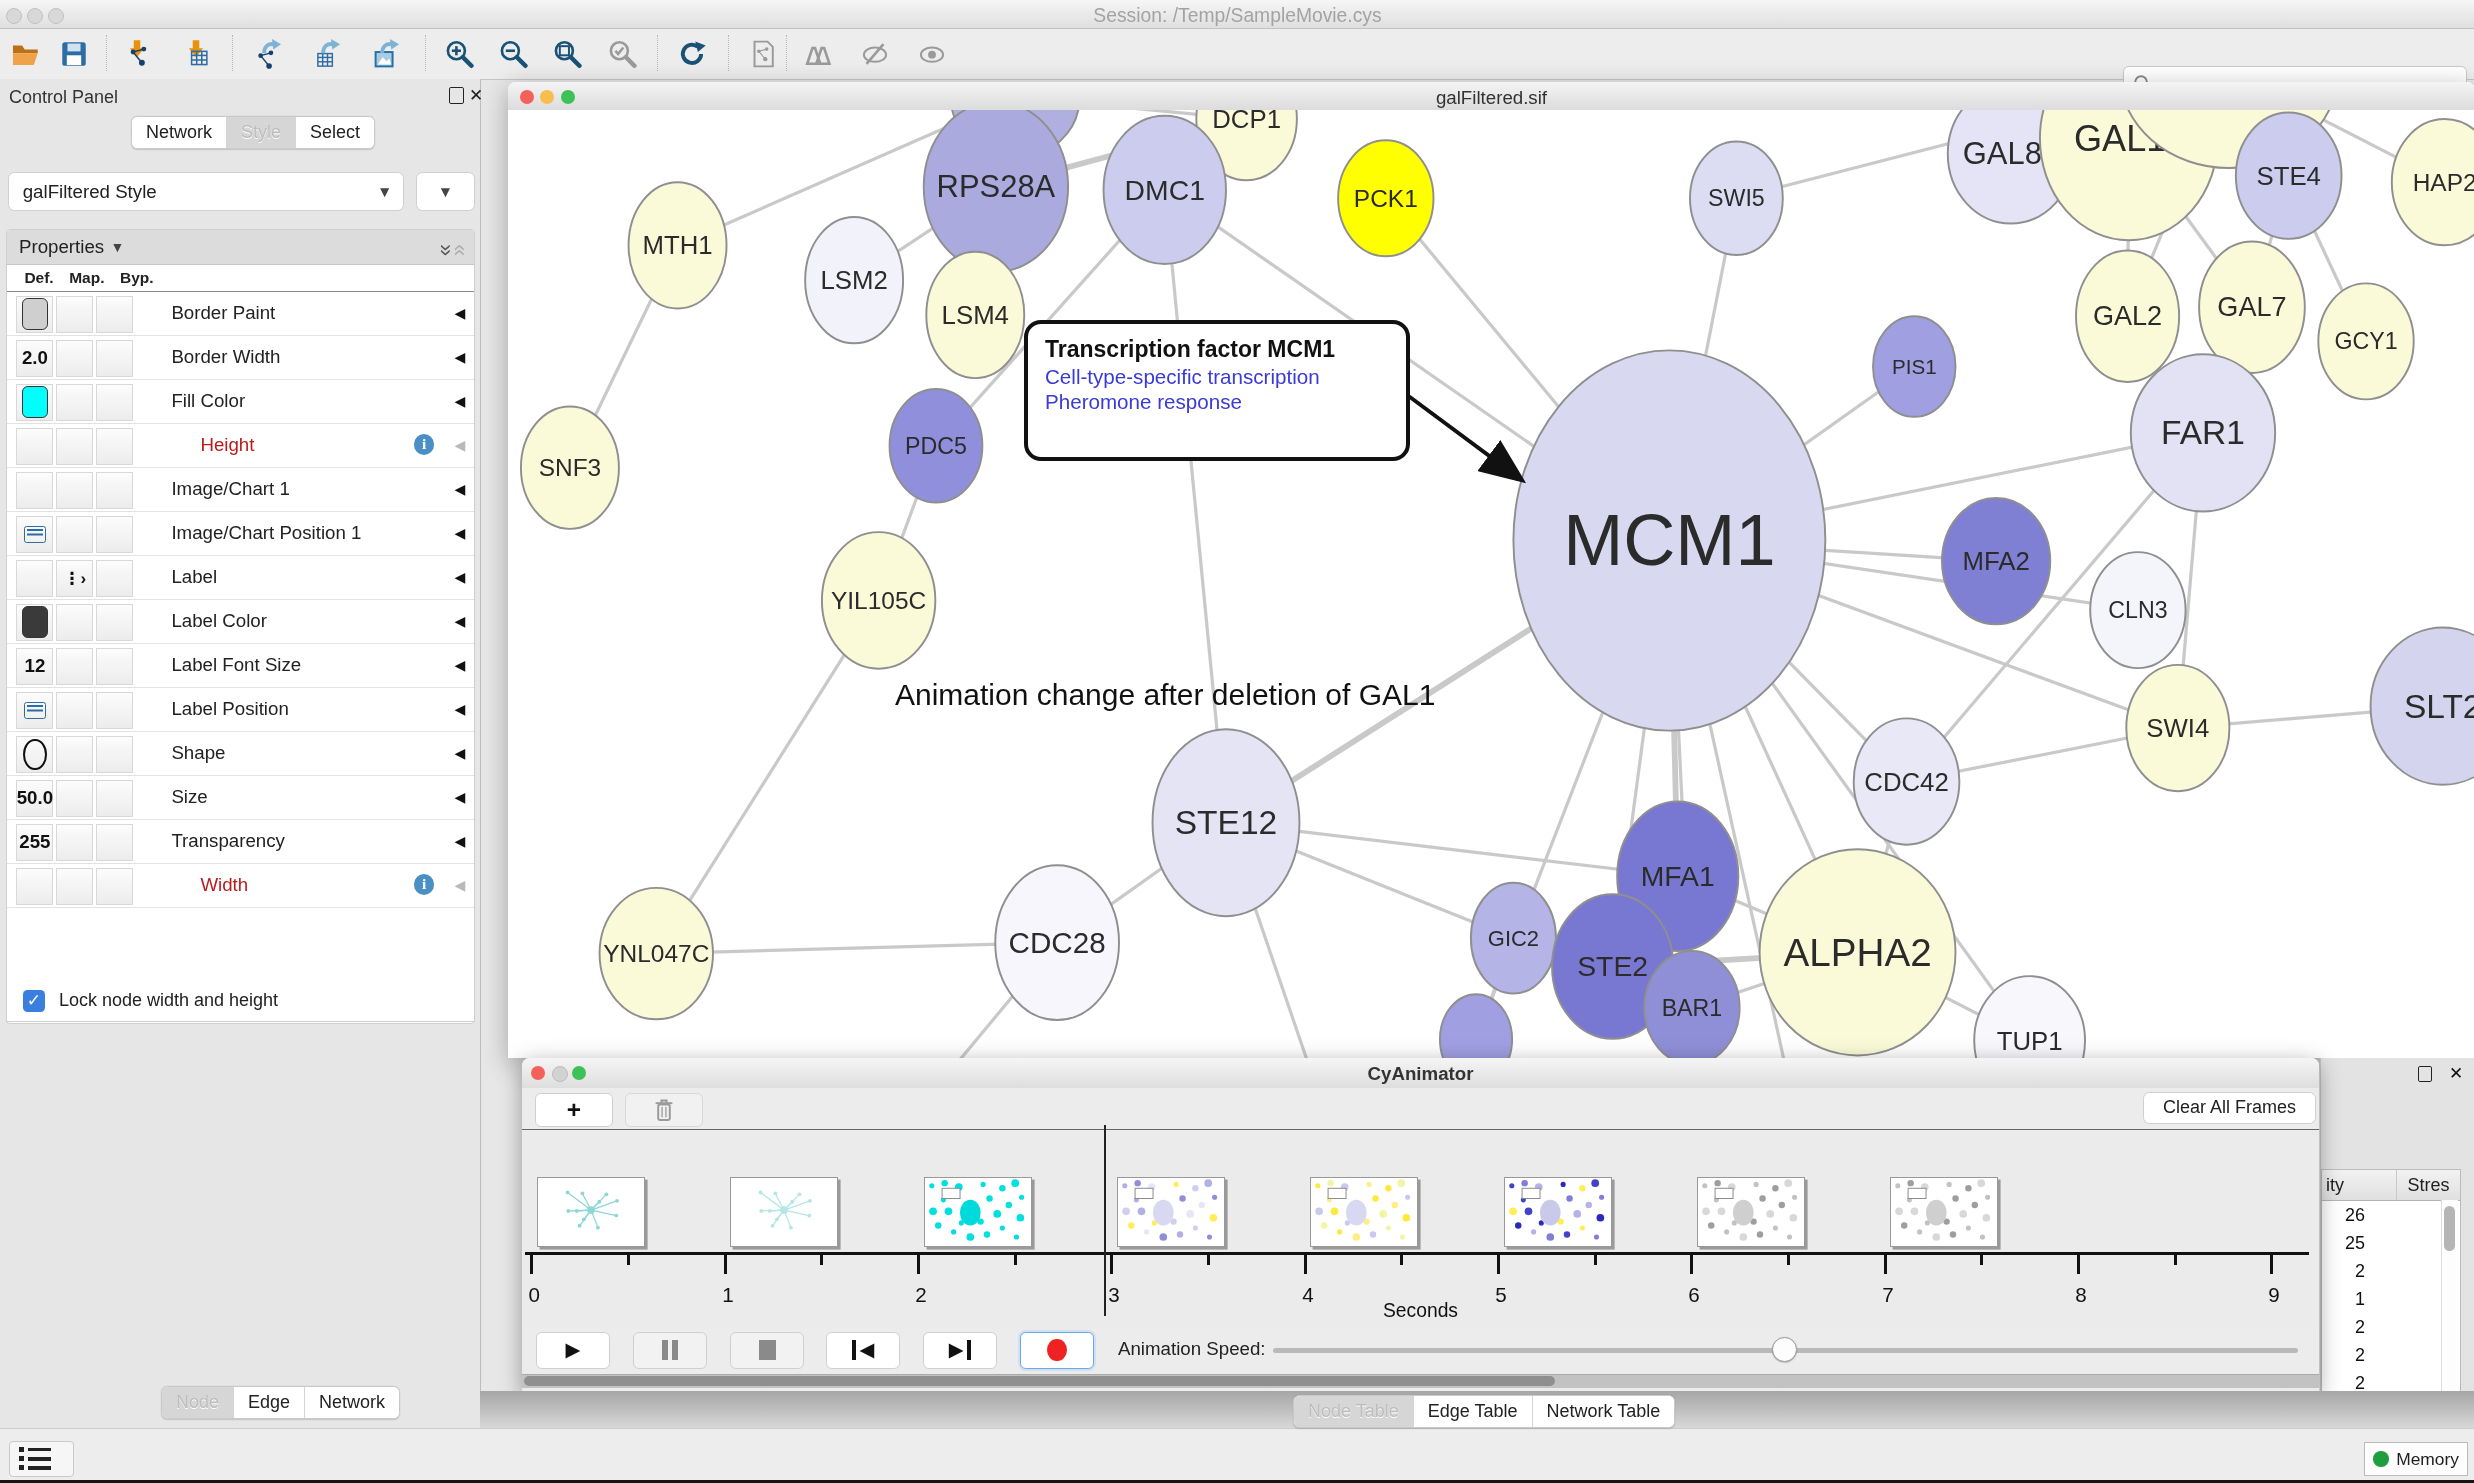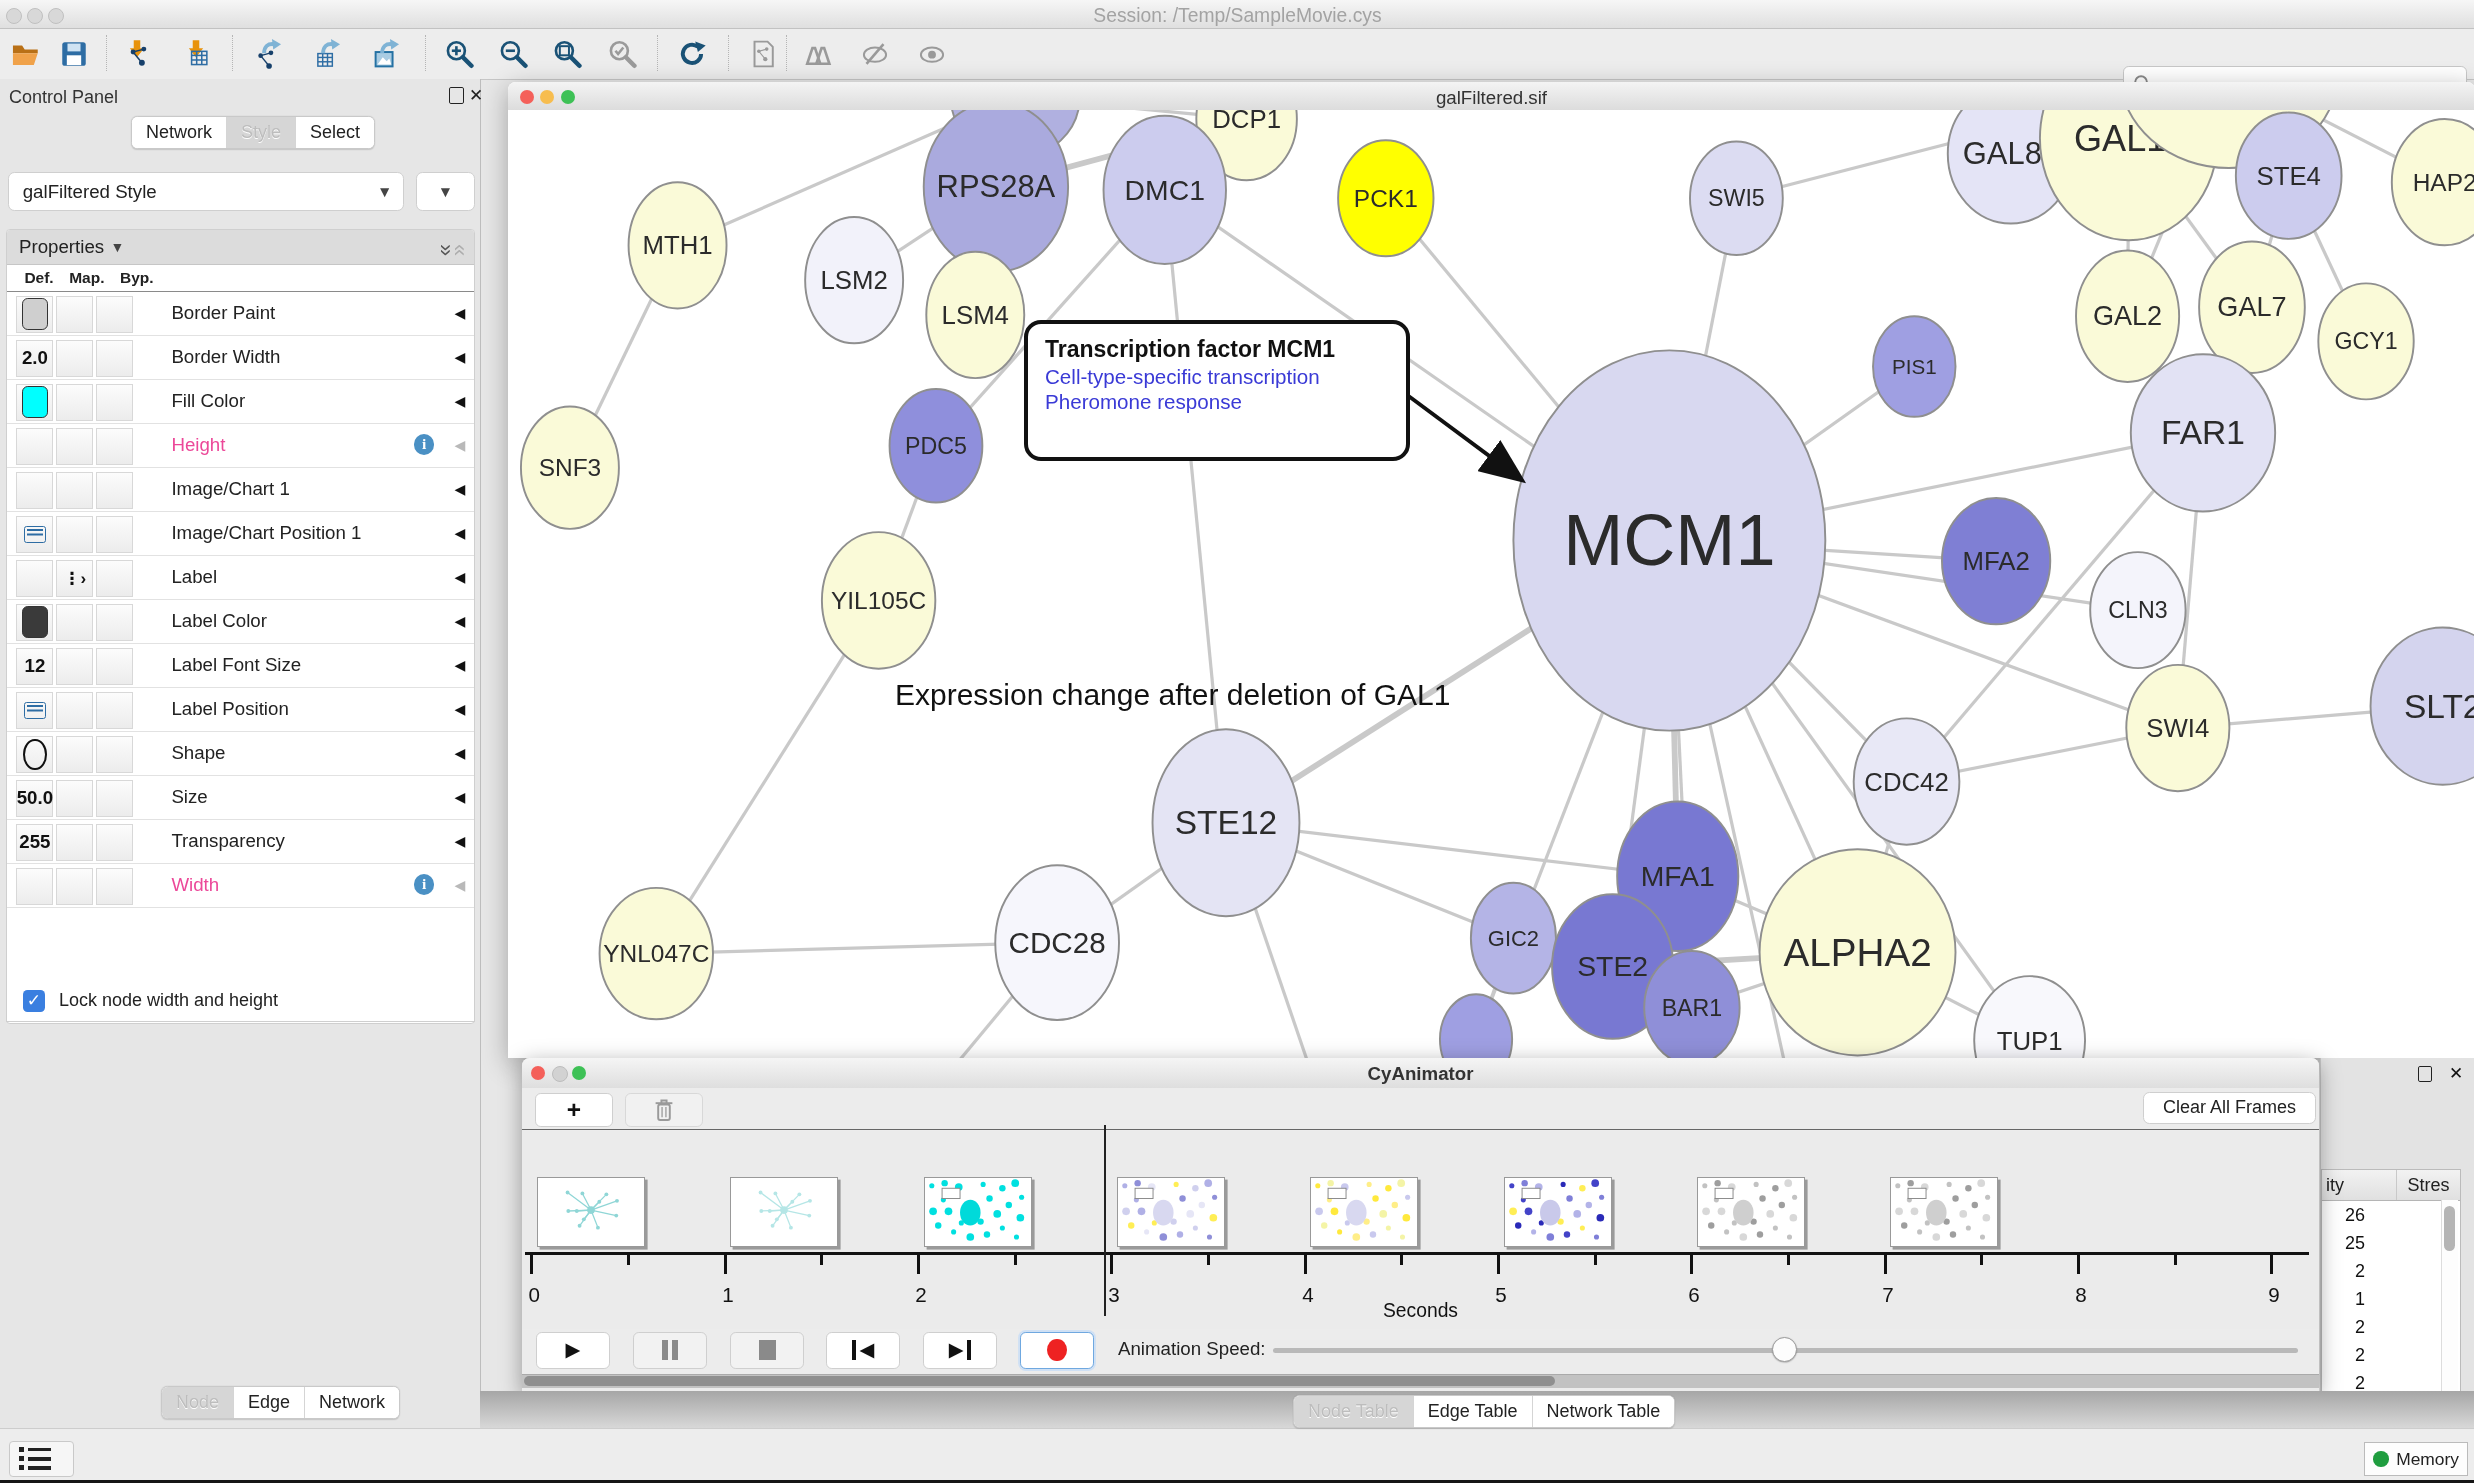--- a/index.html
+++ b/index.html
@@ -37,21 +37,21 @@
   #props-header .caret{margin-left:6.4px;font-size:14px;color:#444;}
   #props-header .chev{margin-left:auto;font-size:22px;color:#555;transform:rotate(90deg);letter-spacing:-6.4px;margin-right:3.9px;}
   #props-header .chev.up{color:#adadad;margin-left:3.9px;margin-right:11.6px;}
   #props-cols{height:26px;display:flex;align-items:center;font-size:15.5px;font-weight:bold;color:#222;border-bottom:1.3px solid #8a8a8a;}
   #props-cols span{display:inline-block;}
   .prow{position:relative;height:43px;border-bottom:1.3px solid #e2e2e2;background:#fff;}
   .pcell{position:absolute;top:3.9px;width:35px;height:35px;background:linear-gradient(#fcfcfc,#ececec);border:0.6px solid #d8d8d8;display:flex;align-items:center;justify-content:center;}
   .swatch{width:24.5px;height:30px;border:1.3px solid #333;border-radius:5.8px;}
   .defval{font-size:18.7px;font-weight:bold;color:#111;}
   .plabel{position:absolute;left:164px;top:10.3px;font-size:18.7px;color:#222;}
-  .plabel.dis{color:#ec4899;}
+  .plabel.dis{color:#b91c1c;margin-left:29px;}
   .parrow{position:absolute;right:9px;top:13px;font-size:14px;color:#111;}
   .parrow.dis{color:#b9b9b9;}
   .pinfo{position:absolute;right:40px;top:10.3px;width:20.6px;height:20.6px;border-radius:50%;background:#4a90c4;color:#fff;font-size:15.5px;font-weight:bold;text-align:center;line-height:20.6px;font-family:"Liberation Serif",serif;}
   .shape-ell{width:19.3px;height:27px;border:2.6px solid #111;border-radius:50%;}
   .mini-pos{width:19.3px;height:15.5px;border:1.9px solid #2e6da4;border-radius:2.6px;position:relative;}
   .mini-pos:before{content:"";position:absolute;left:1.9px;right:1.9px;top:2.6px;height:1.9px;background:#2e6da4;box-shadow:0 4.5px 0 #2e6da4;}
   .mini-map{font-size:17px;color:#111;font-weight:bold;}
   #lock-row{position:absolute;left:6.4px;top:901px;width:467px;height:41px;background:#fff;border:1.3px solid #cfcfcf;border-top:none;display:flex;align-items:center;}
   #lock-check{width:22px;height:22px;background:#3a7fe0;border-radius:4.5px;color:#fff;font-size:17px;text-align:center;line-height:22px;margin-left:15.5px;}
   #lock-label{margin-left:14px;font-size:18px;color:#222;}
@@ -683,21 +683,21 @@
           </g>
         <line id="annot-arrow" x1="1392" y1="440" x2="1570" y2="572" stroke="#111" stroke-width="6" marker-end="url(#arrowhead)"></line>
       </svg>
       <div id="annotation-box">
         <div class="ttl">Transcription factor MCM1</div>
         <div id="annot-links">
             <div class="lnk">Cell-type-specific transcription</div>
             <div class="lnk">Pheromone response</div>
           </div>
       </div>
-      <div id="net-caption">Expression change after deletion of GAL1</div>
+      <div id="net-caption">Animation change after deletion of GAL1</div>
     </div>
   </div>
 
   <div id="table-panel">
     <div id="tp-float"></div>
     <div id="tp-close">✕</div>
     <div id="tp-table">
       <div id="tp-head">
         <div class="c1">
             <span id="tp-col1">ity</span>

